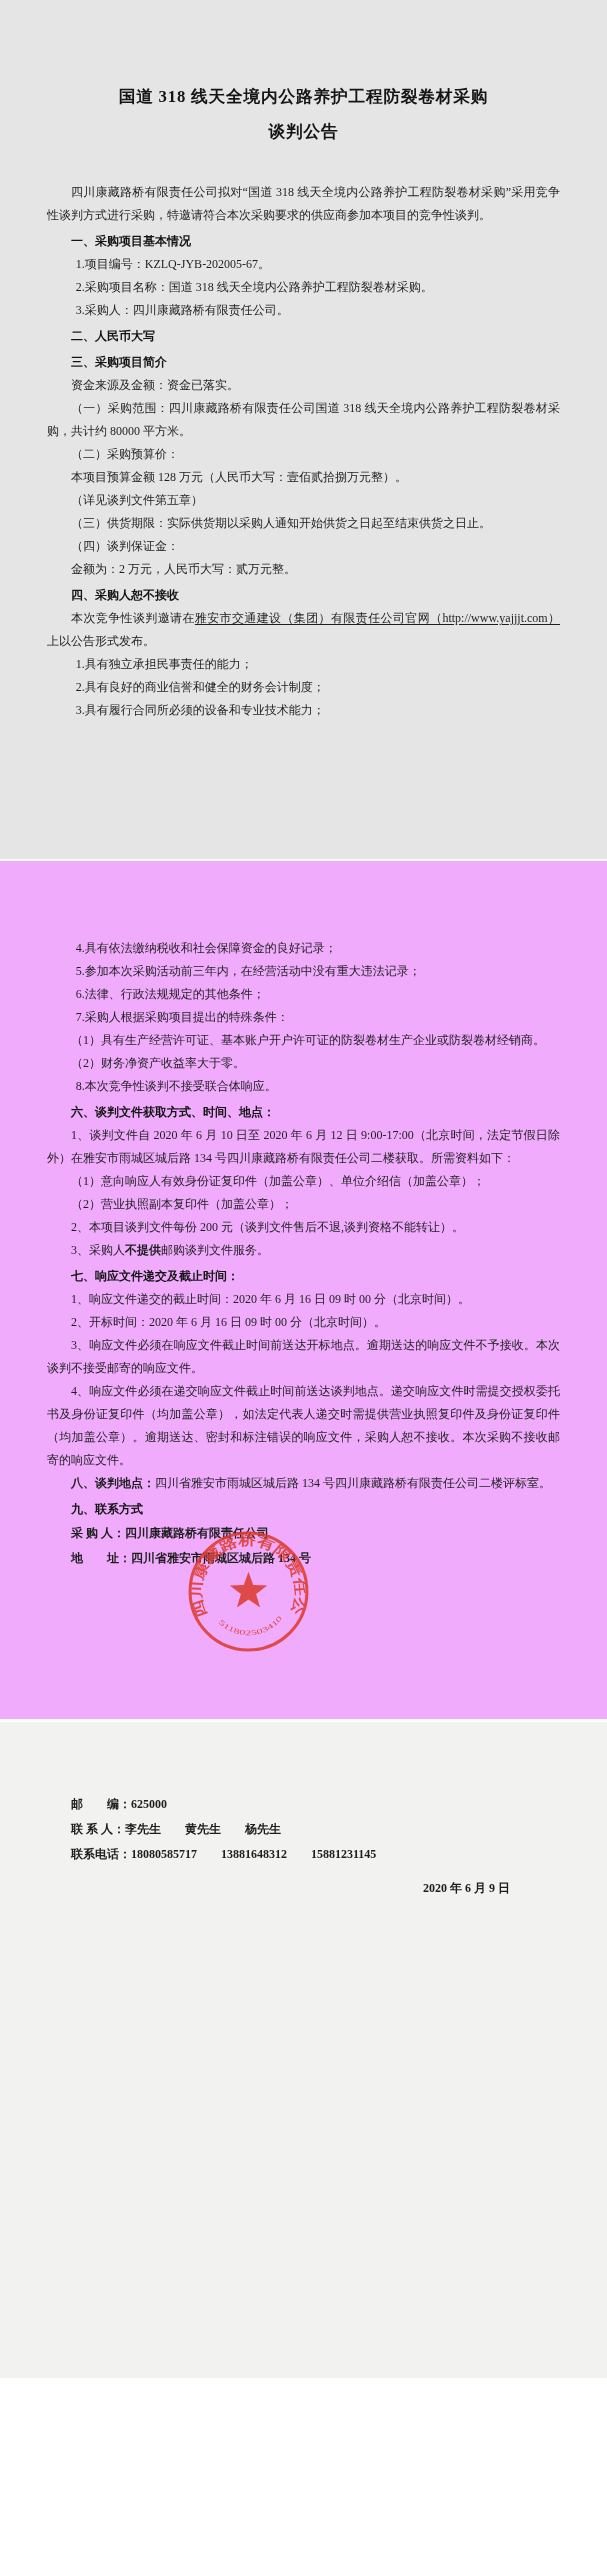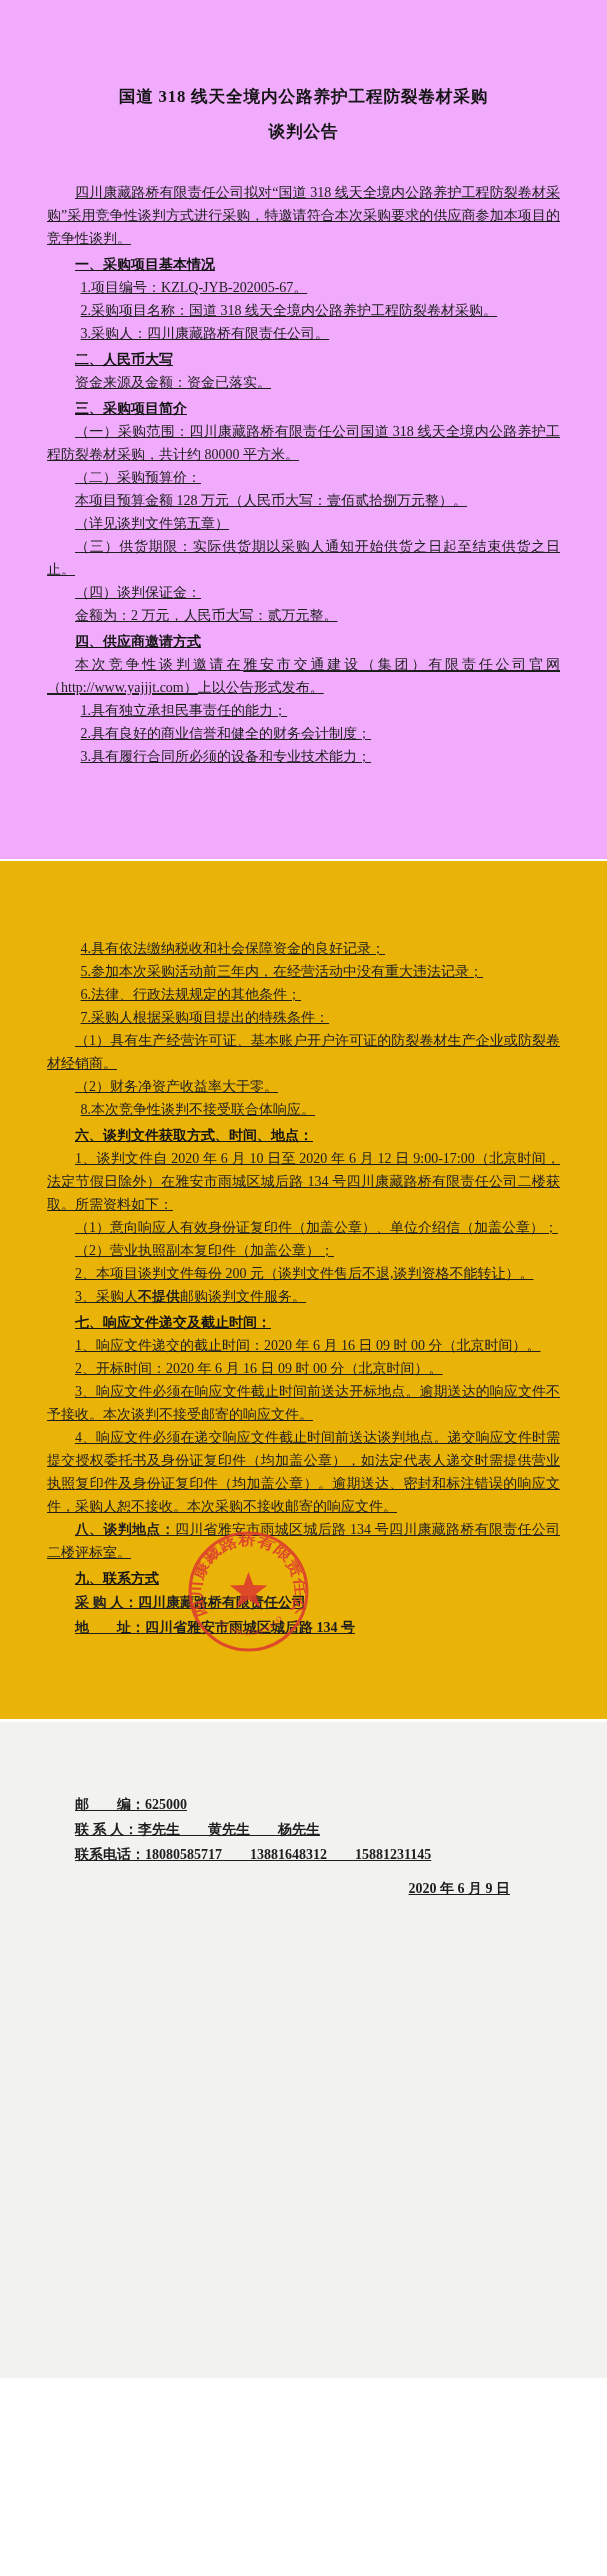--- a/index.html
+++ b/index.html
@@ -4,35 +4,35 @@
 <style>
   html,body{margin:0;padding:0;}
   body{
     width:607px;
     background:#ffffff;
     font-family:"Liberation Serif","DejaVu Serif",serif;
     color:#1e1e1e;
     -webkit-font-smoothing:antialiased;
   }
   .page{position:relative;width:607px;overflow:hidden;}
-  .page-1{height:859px;background:#f0abfc;margin-bottom:2.3px;}
-  .page-2{height:858px;background:#eab308;margin-bottom:2.3px;}
+  .page-1{height:859px;background:#e5e5e5;margin-bottom:2.3px;}
+  .page-2{height:858px;background:#f0abfc;margin-bottom:2.3px;}
   .page-3{height:656px;background:#f2f3f0;}
 
   .title{margin:0;padding:79px 46px 0 46px;text-align:center;
          font-size:16.7px;font-weight:bold;line-height:35px;color:#151515;letter-spacing:0.8px;}
   .tline{display:block;}
 
   .blocks{padding:0 47px;}
   .page-1 .blocks{padding-top:32px;}
   .page-2 .blocks{padding-top:76px;}
   .page-3 .blocks{padding-top:70px;}
 
-  .blk{margin:0;font-size:14px;line-height:23px;text-indent:2em;
-       text-align:justify;color:#1e1e1e;text-decoration:underline;}
+  .blk{margin:0;font-size:12px;line-height:23px;text-indent:2em;
+       text-align:justify;color:#1e1e1e;}
   .heading{font-weight:bold;margin-top:3px;color:#141414;}
   .item{text-indent:2.4em;}
   .contact{font-weight:bold;line-height:25px;}
   .page-3 .contact{line-height:25px;}
   .date{text-align:right;text-indent:0;padding-right:50px;font-weight:bold;margin-top:10px;}
   .b{font-weight:bold;}
   .u{text-decoration:underline;text-underline-offset:2.3px;}
 
   .seal{position:absolute;left:184px;top:666px;width:129px;height:129px;
         opacity:0.87;pointer-events:none;}
@@ -47,30 +47,30 @@
       <span class="tline">国道 318 线天全境内公路养护工程防裂卷材采购</span>
       <span class="tline">谈判公告</span>
     </h1>
     <div class="blocks">
         <p class="blk para"><span>四川康藏路桥有限责任公司拟对“国道 318 线天全境内公路养护工程防裂卷材采购”采用竞争性谈判方式进行采购，特邀请符合本次采购要求的供应商参加本项目的竞争性谈判。</span></p>
         <p class="blk heading"><span>一、采购项目基本情况</span></p>
         <p class="blk item"><span>1.项目编号：KZLQ-JYB-202005-67。</span></p>
         <p class="blk item"><span>2.采购项目名称：国道 318 线天全境内公路养护工程防裂卷材采购。</span></p>
         <p class="blk item"><span>3.采购人：四川康藏路桥有限责任公司。</span></p>
         <p class="blk heading"><span>二、人民币大写</span></p>
+        <p class="blk heading"><span>三、采购项目简介</span></p>
         <p class="blk para"><span>资金来源及金额：资金已落实。</span></p>
-        <p class="blk heading"><span>三、采购项目简介</span></p>
         <p class="blk para"><span>（一）采购范围：四川康藏路桥有限责任公司国道 318 线天全境内公路养护工程防裂卷材采购，共计约 80000 平方米。</span></p>
         <p class="blk para"><span>（二）采购预算价：</span></p>
         <p class="blk para"><span>本项目预算金额 128 万元（人民币大写：壹佰贰拾捌万元整）。</span></p>
         <p class="blk para"><span>（详见谈判文件第五章）</span></p>
         <p class="blk para"><span>（三）供货期限：实际供货期以采购人通知开始供货之日起至结束供货之日止。</span></p>
         <p class="blk para"><span>（四）谈判保证金：</span></p>
         <p class="blk para"><span>金额为：2 万元，人民币大写：贰万元整。</span></p>
-        <p class="blk heading"><span>四、供应商邀请方式</span></p>
+        <p class="blk heading"><span>四、采购人恕不接收</span></p>
         <p class="blk para"><span>本次竞争性谈判邀请在</span><span class="u">雅安市交通建设（集团）有限责任公司官网（http://www.yajjjt.com）</span><span>上以公告形式发布。</span></p>
         <p class="blk item"><span>1.具有独立承担民事责任的能力；</span></p>
         <p class="blk item"><span>2.具有良好的商业信誉和健全的财务会计制度；</span></p>
         <p class="blk item"><span>3.具有履行合同所必须的设备和专业技术能力；</span></p>
       </div>
   </section>
 
   <section class="page page-2">
     <div class="blocks">
         <p class="blk item"><span>4.具有依法缴纳税收和社会保障资金的良好记录；</span></p>

